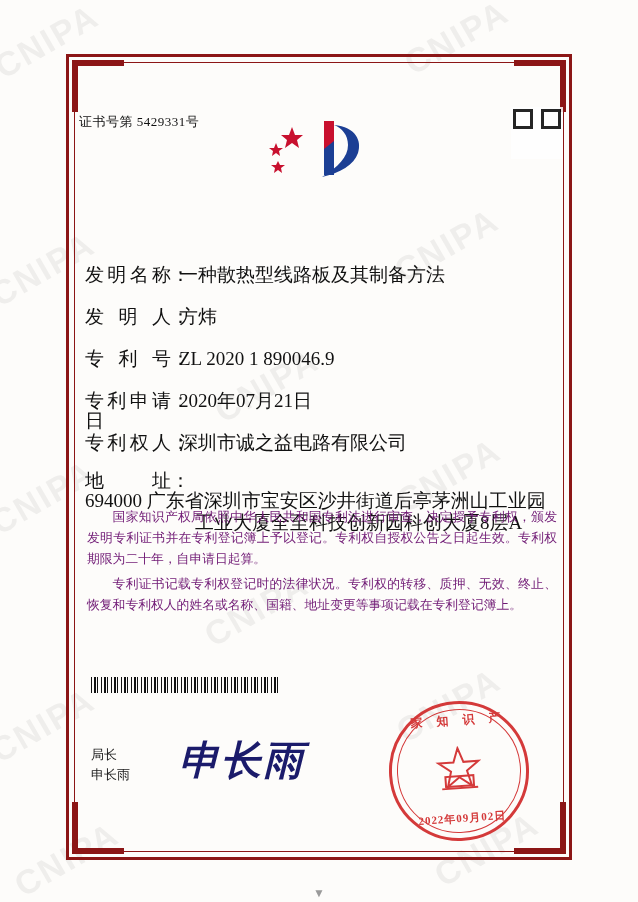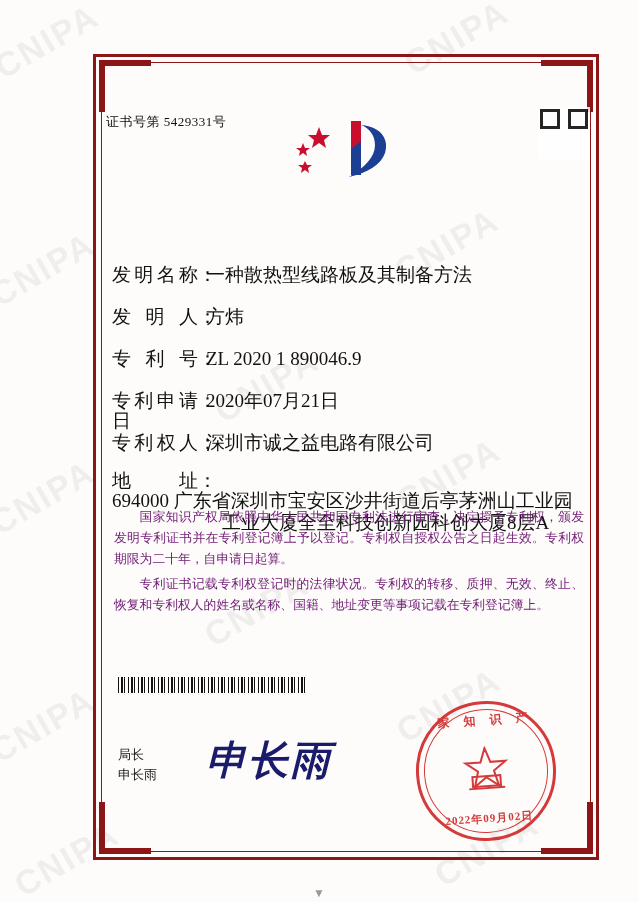--- a/index.html
+++ b/index.html
@@ -38,21 +38,20 @@
   
   #cert {
     position: absolute;
     left: 66px;
     top: 54px;
     width: 506px;
     height: 806px;
     border: 3px solid #8c1616;
     background: rgba(255,255,255,0.0);
     box-sizing: border-box;
-    margin-left: 27px;
   }
   #cert-inner {
     position: absolute;
     inset: 5px;
     border: 1px solid #8c1616;
     box-sizing: border-box;
   }
   
   .corner {
     position: absolute;

